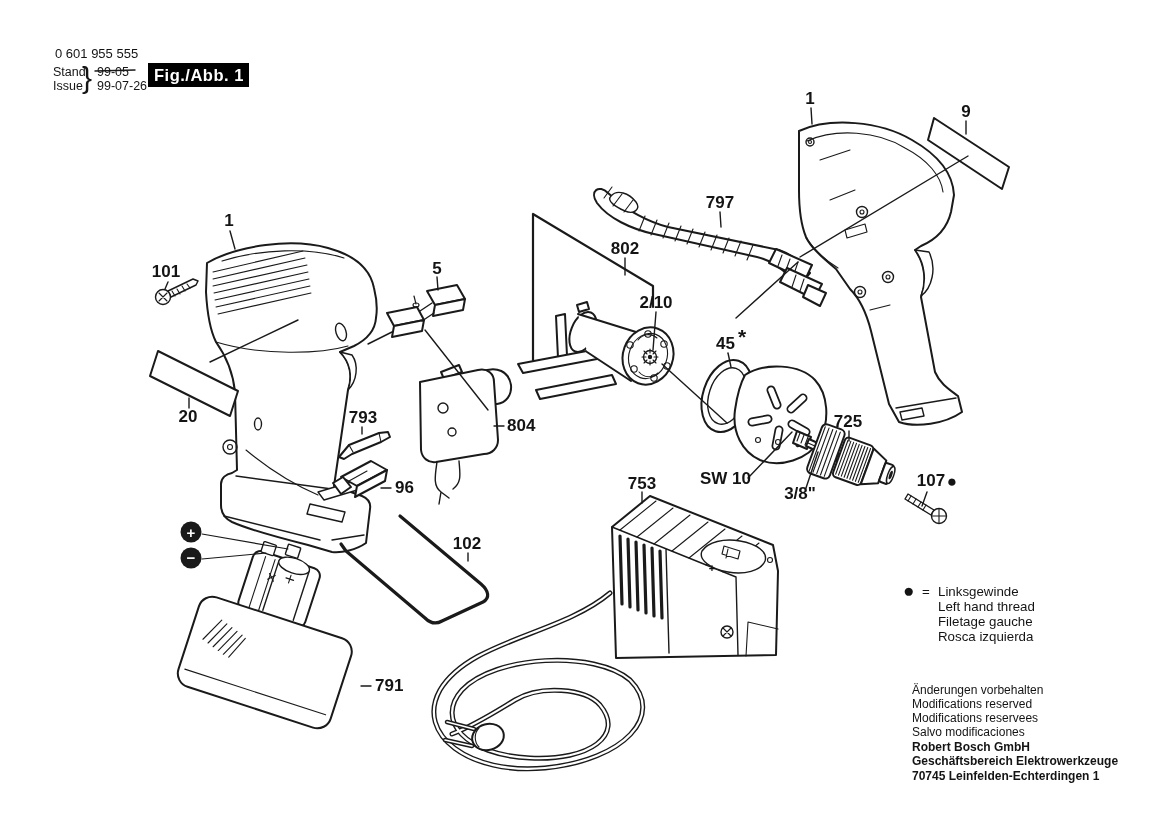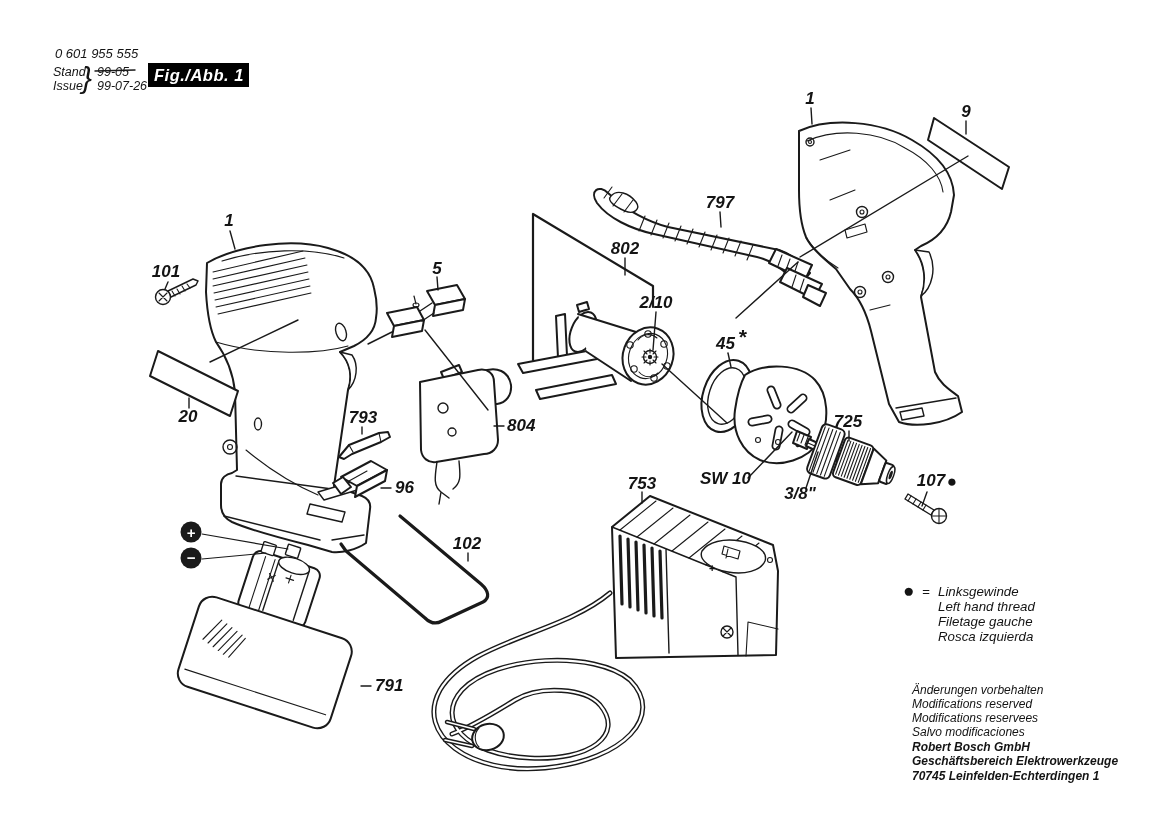--- a/index.html
+++ b/index.html
@@ -1,16 +1,16 @@
 <!DOCTYPE html>
 <html><head>
 <meta charset="utf-8">
 <style>
   html,body{margin:0;padding:0;background:#ffffff;}
-  #page{position:relative;width:1168px;height:826px;background:#fff;overflow:hidden;font-style:italic;}
+  #page{position:relative;width:1168px;height:826px;background:#fff;overflow:hidden;}
   svg{display:block;}
   text{fill:#141414;font-family:"Liberation Sans",sans-serif;}
   .co{font-size:17px;font-weight:bold;text-anchor:middle;}
   .st{text-anchor:start;}
   .pn{font-size:13px;}
   .hdr{font-size:12.5px;}
   .brace{font-size:30px;font-weight:normal;}
   .figl{font-size:16.5px;font-weight:bold;fill:#ffffff;letter-spacing:.5px;}
   .leg{font-size:13.3px;}
   .ftr{font-size:12px;}

